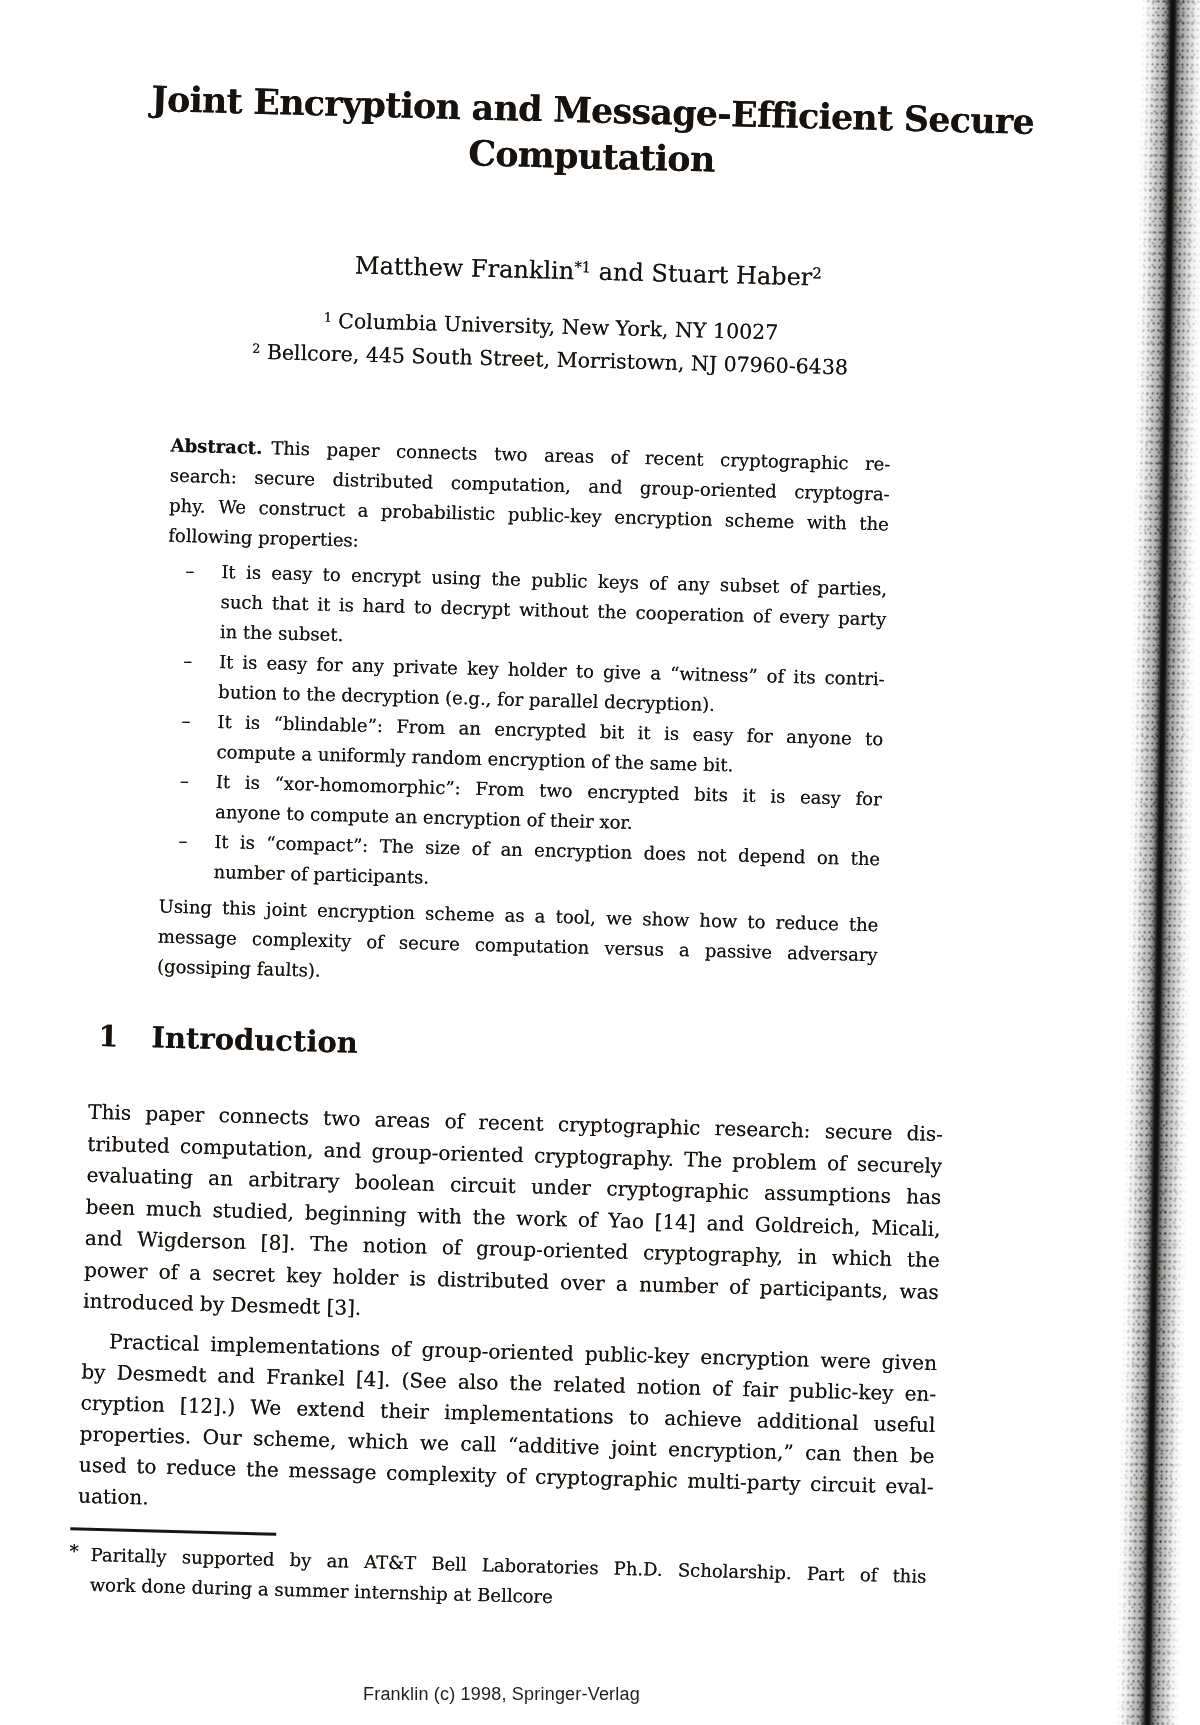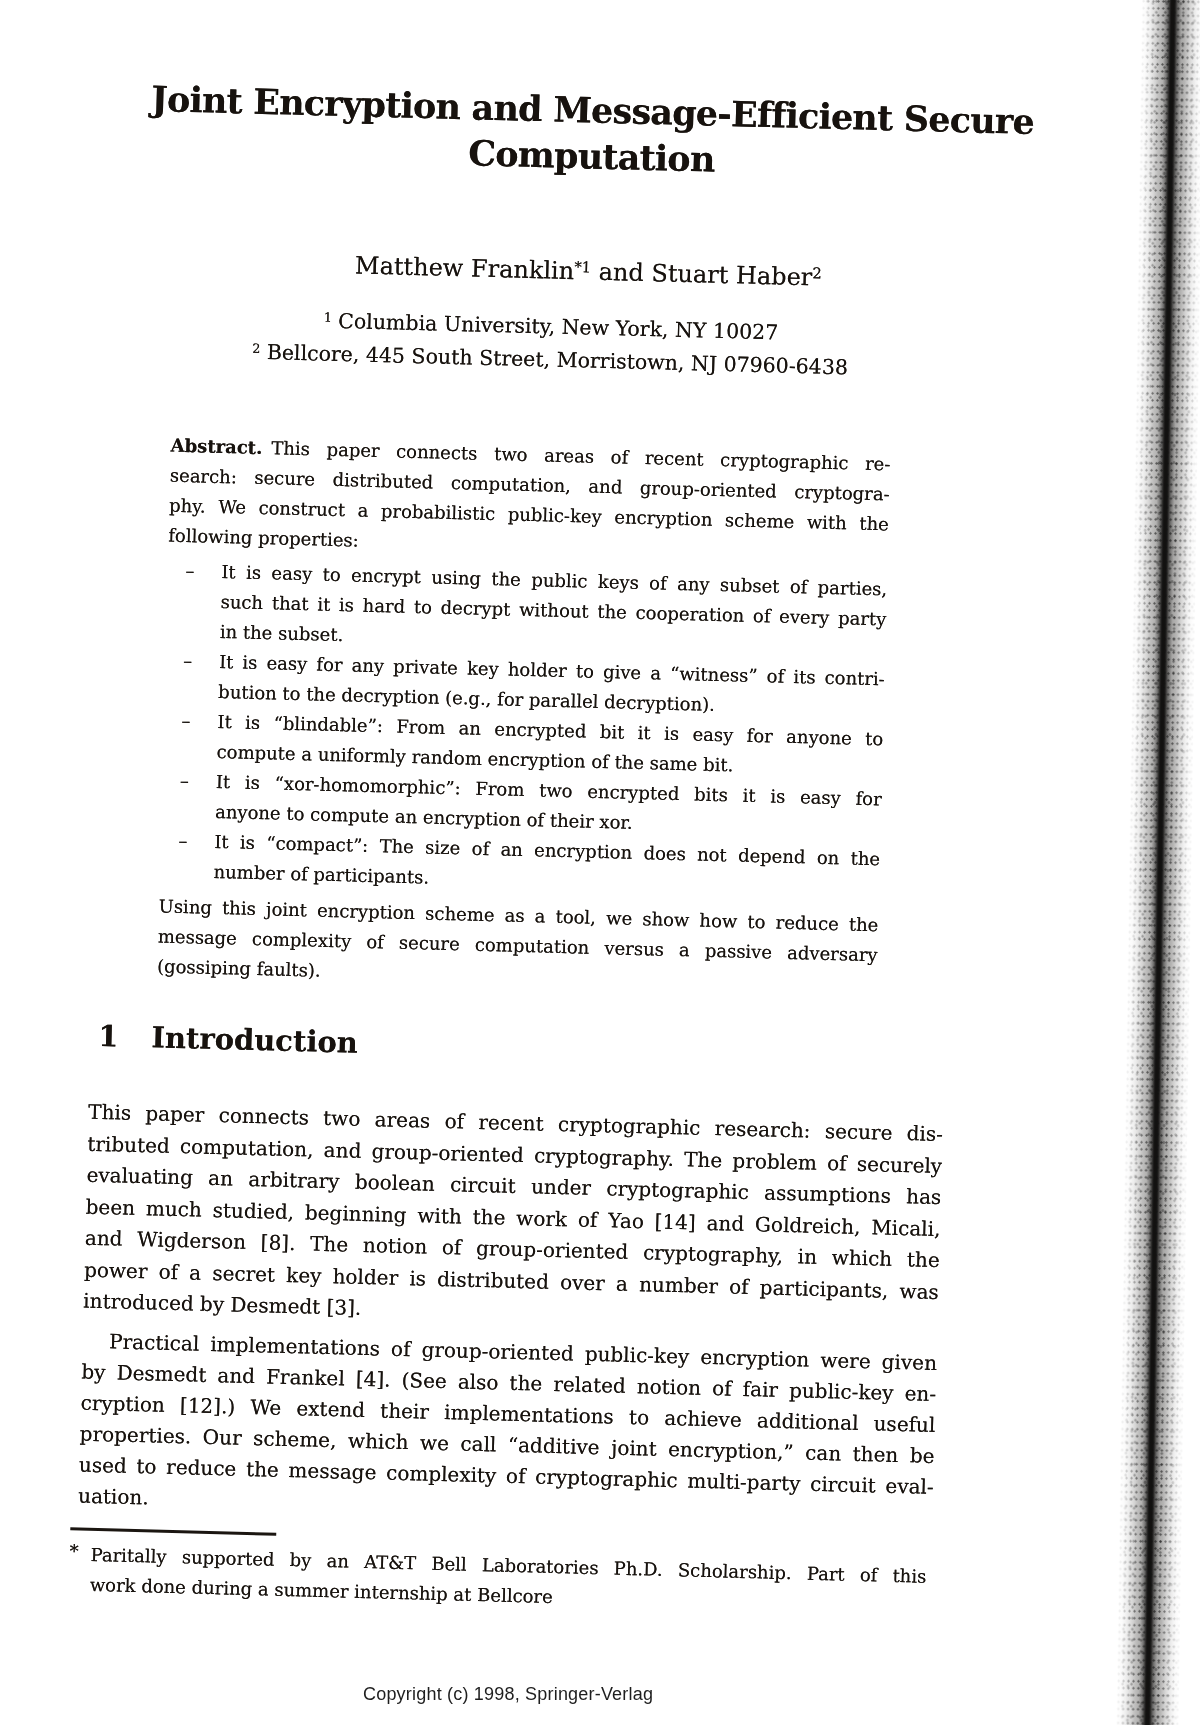--- a/index.html
+++ b/index.html
@@ -206,14 +206,14 @@
             <div class="tline">Paritally supported by an AT&amp;T Bell Laboratories Ph.D. Scholarship. Part of this</div>
             <div class="tline">work done during a summer internship at Bellcore</div>
           </div>
       </div>
 
     </div>
   </div>
 
   <div class="band"></div>
 
-  <div class="copyright">Copyright (c) 1998, Springer-Verlag</div>
+  <div class="copyright">Franklin (c) 1998, Springer-Verlag</div>
 </div>
 
 </body></html>

